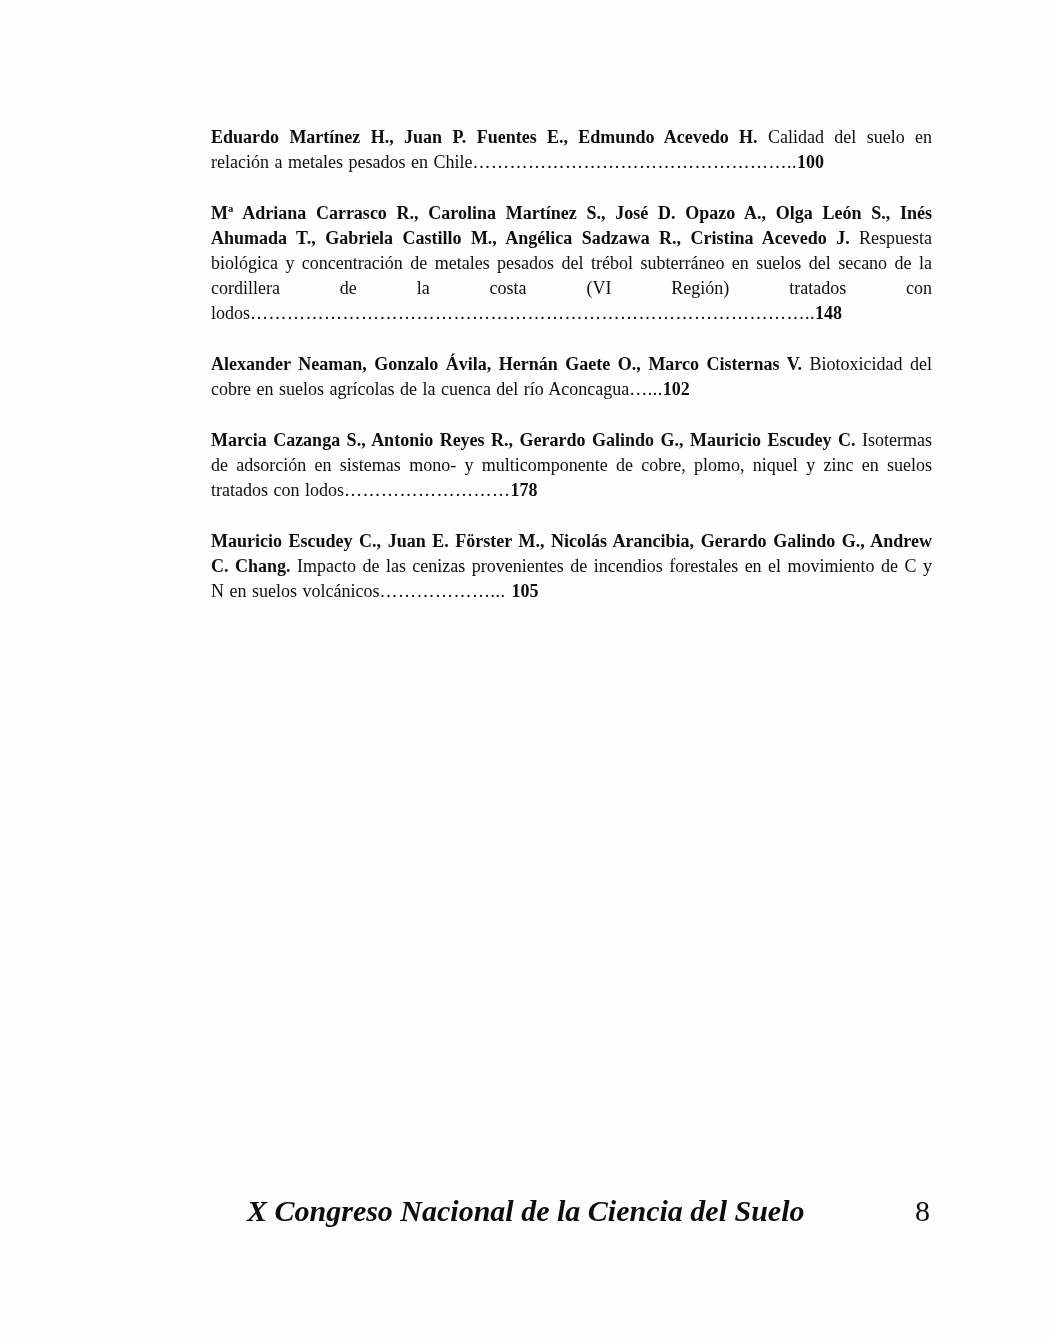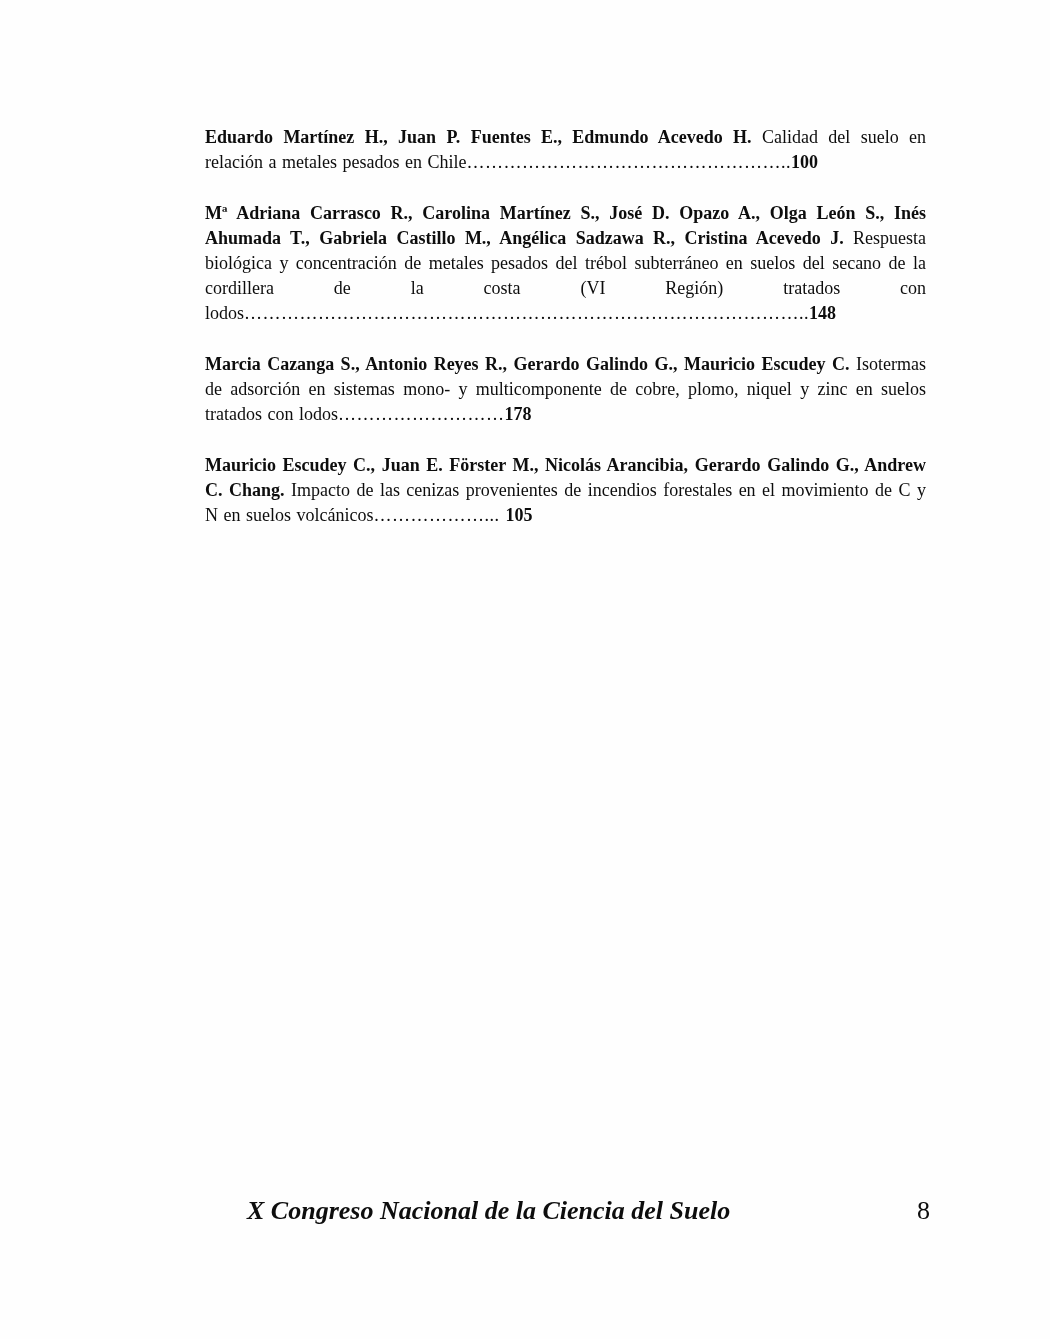--- a/index.html
+++ b/index.html
@@ -14,21 +14,21 @@
     color: #0d0d0d;
     font-family: "Liberation Serif", "DejaVu Serif", serif;
     overflow: hidden;
   }
   .page {
     position: absolute;
     inset: 0;
   }
   .toc {
     position: absolute;
-    left: 205px;
+    left: 211px;
     top: 125px;
     width: 721px;
   }
   .entry {
     margin: 0 0 26px 0;
     font-size: 18px;
     line-height: 25px;
     text-align: justify;
     word-spacing: 1px;
   }
@@ -42,21 +42,21 @@
     font-weight: bold;
   }
   .footer {
     position: absolute;
     left: 211px;
     top: 1196px;
     width: 721px;
     display: flex;
     justify-content: space-between;
     align-items: baseline;
-    font-size: 26px;
+    font-size: 30px;
     line-height: 30px;
   }
   .footer-title {
     font-weight: bold;
     font-style: italic;
     padding-left: 36px;
   }
   .footer-page {
     font-weight: normal;
     padding-right: 2px;
@@ -72,20 +72,24 @@
     <p class="entry">
       <span class="authors">Eduardo Martínez H., Juan P. Fuentes E., Edmundo Acevedo H.</span>
       <span class="title">Calidad del suelo en relación a metales pesados en Chile</span><span class="dots">……………………………………………..</span><span class="pagenum">100</span>
     </p>
 
     <p class="entry">
       <span class="authors">Mª Adriana Carrasco R., Carolina Martínez S., José D. Opazo A., Olga León S., Inés Ahumada T., Gabriela Castillo M., Angélica Sadzawa R., Cristina Acevedo J.</span>
       <span class="title">Respuesta biológica y concentración de metales pesados del trébol subterráneo en suelos del secano de la cordillera de la costa (VI Región) tratados con lodos</span><span class="dots">………………………………………………………………………………..</span><span class="pagenum">148</span>
     </p>
 
+    <p class="entry">
+      <span class="authors">Alexander Neaman, Gonzalo Ávila, Hernán Gaete O., Marco Cisternas V.</span>
+      <span class="title">Biotoxicidad del cobre en suelos agrícolas de la cuenca del río Aconcagua</span><span class="dots">…...</span><span class="pagenum">102</span>
+    </p>
 
     <p class="entry">
       <span class="authors">Marcia Cazanga S., Antonio Reyes R., Gerardo Galindo G., Mauricio Escudey C.</span>
       <span class="title">Isotermas de adsorción en sistemas mono- y multicomponente de cobre, plomo, niquel y zinc en suelos tratados con lodos</span><span class="dots">………………………</span><span class="pagenum">178</span>
     </p>
 
 
     <p class="entry">
       <span class="authors">Mauricio Escudey C., Juan E. Förster M., Nicolás Arancibia, Gerardo Galindo G., Andrew C. Chang.</span>
       <span class="title">Impacto de las cenizas provenientes de incendios forestales en el movimiento de C y N en suelos volcánicos</span><span class="dots">………………... </span><span class="pagenum">105</span>

